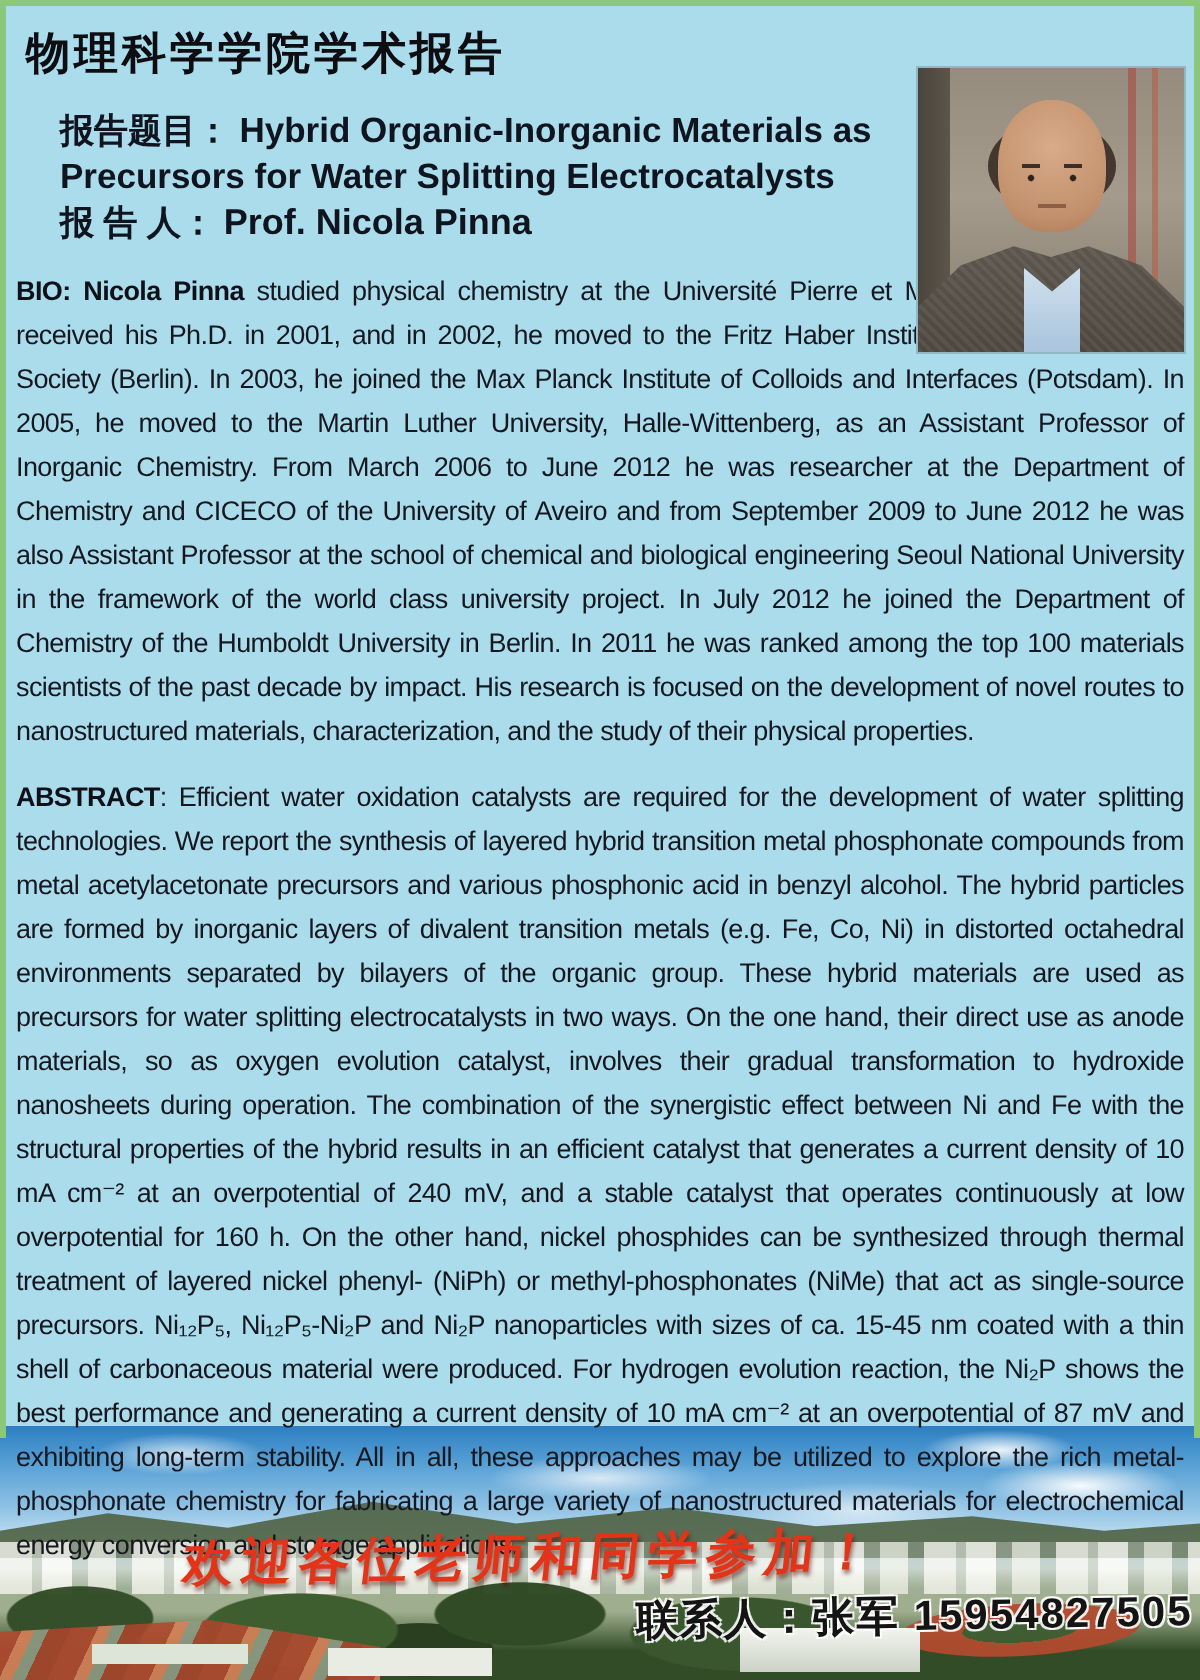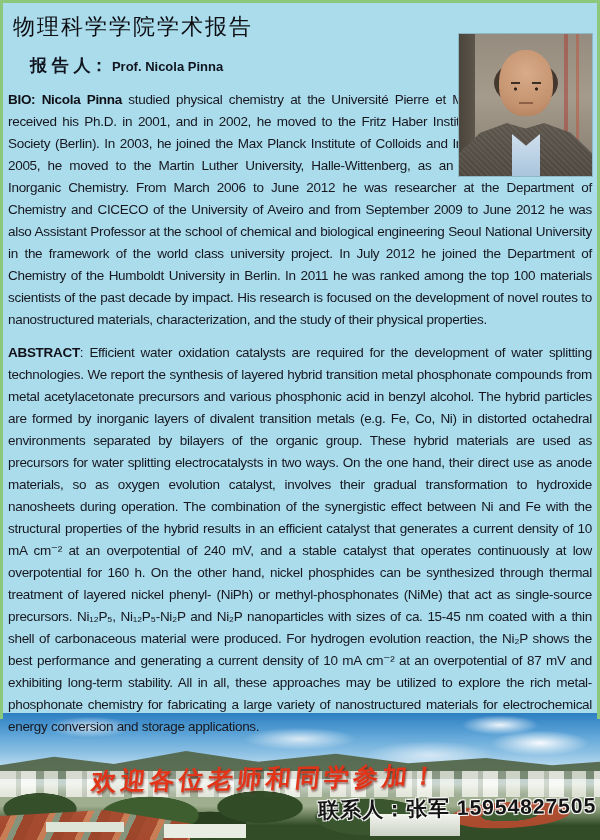--- a/index.html
+++ b/index.html
@@ -11,27 +11,27 @@
   }
   
   .frame{
     position:absolute;top:0;left:0;right:0;height:716px;
     border:3px solid #8cc87c;border-bottom:none;
     pointer-events:none;z-index:6;
   }
   .content{position:relative;z-index:2;}
   .poster-header{
     margin:12px 0 0 13px;
-    font-size:22px;font-weight:normal;color:#0d0d12;
+    font-size:22px;font-weight:bold;color:#0d0d12;
     letter-spacing:2px;
   }
   .info{margin:12px 0 0 30px;width:432px;}
   .info p{margin:0;line-height:23px;color:#10141f;}
   .info .lbl{font-weight:bold;font-size:17px;}
-  .info .val{font-weight:bold;font-size:13px;}
+  .info .val{font-weight:bold;font-size:18px;}
   .info-title{font-size:17px;}
   .info-title .val{font-size:17.5px;}
   .para{
     margin:11px 8px 0 8px;
     font-size:13.5px;line-height:22px;letter-spacing:-0.3px;
     text-align:justify;color:#17171f;
   }
   .para b{color:#101018;}
   
   .portrait{
@@ -166,20 +166,24 @@
   <div class="trees"></div>
   <div class="roofs"></div>
   <div class="stadium"></div>
   <div class="white-block"></div>
 </div>
 
 <div class="content">
   <div class="poster-header">物理科学学院学术报告</div>
 
   <div class="info">
+    <p class="info-title">
+      <span class="lbl">报告题目：</span>
+      <span class="val">Hybrid Organic-Inorganic Materials as Precursors for Water Splitting Electrocatalysts</span>
+    </p>
     <p>
       <span class="lbl">报 告 人：</span>
       <span class="val">Prof. Nicola Pinna</span>
     </p>
   </div>
 
   <p class="para"><b>BIO: Nicola Pinna</b><span> studied physical chemistry at the Université Pierre et Marie Curie (Paris). He received his Ph.D. in 2001, and in 2002, he moved to the Fritz Haber Institute of the Max Planck Society (Berlin). In 2003, he joined the Max Planck Institute of Colloids and Interfaces (Potsdam). In 2005, he moved to the Martin Luther University, Halle-Wittenberg, as an Assistant Professor of Inorganic Chemistry. From March 2006 to June 2012 he was researcher at the Department of Chemistry and CICECO of the University of Aveiro and from September 2009 to June 2012 he was also Assistant Professor at the school of chemical and biological engineering Seoul National University in the framework of the world class university project. In July 2012 he joined the Department of Chemistry of the Humboldt University in Berlin. In 2011 he was ranked among the top 100 materials scientists of the past decade by impact. His research is focused on the development of novel routes to nanostructured materials, characterization, and the study of their physical properties.</span></p>
 
   <p class="para"><b>ABSTRACT</b><span>: Efficient water oxidation catalysts are required for the development of water splitting technologies. We report the synthesis of layered hybrid transition metal phosphonate compounds from metal acetylacetonate precursors and various phosphonic acid in benzyl alcohol. The hybrid particles are formed by inorganic layers of divalent transition metals (e.g. Fe, Co, Ni) in distorted octahedral environments separated by bilayers of the organic group. These hybrid materials are used as precursors for water splitting electrocatalysts in two ways. On the one hand, their direct use as anode materials, so as oxygen evolution catalyst, involves their gradual transformation to hydroxide nanosheets during operation. The combination of the synergistic effect between Ni and Fe with the structural properties of the hybrid results in an efficient catalyst that generates a current density of 10 mA cm⁻² at an overpotential of 240 mV, and a stable catalyst that operates continuously at low overpotential for 160 h. On the other hand, nickel phosphides can be synthesized through thermal treatment of layered nickel phenyl- (NiPh) or methyl-phosphonates (NiMe) that act as single-source precursors. Ni₁₂P₅, Ni₁₂P₅-Ni₂P and Ni₂P nanoparticles with sizes of ca. 15-45 nm coated with a thin shell of carbonaceous material were produced. For hydrogen evolution reaction, the Ni₂P shows the best performance and generating a current density of 10 mA cm⁻² at an overpotential of 87 mV and exhibiting long-term stability. All in all, these approaches may be utilized to explore the rich metal-phosphonate chemistry for fabricating a large variety of nanostructured materials for electrochemical energy conversion and storage applications.</span></p>
 </div>

